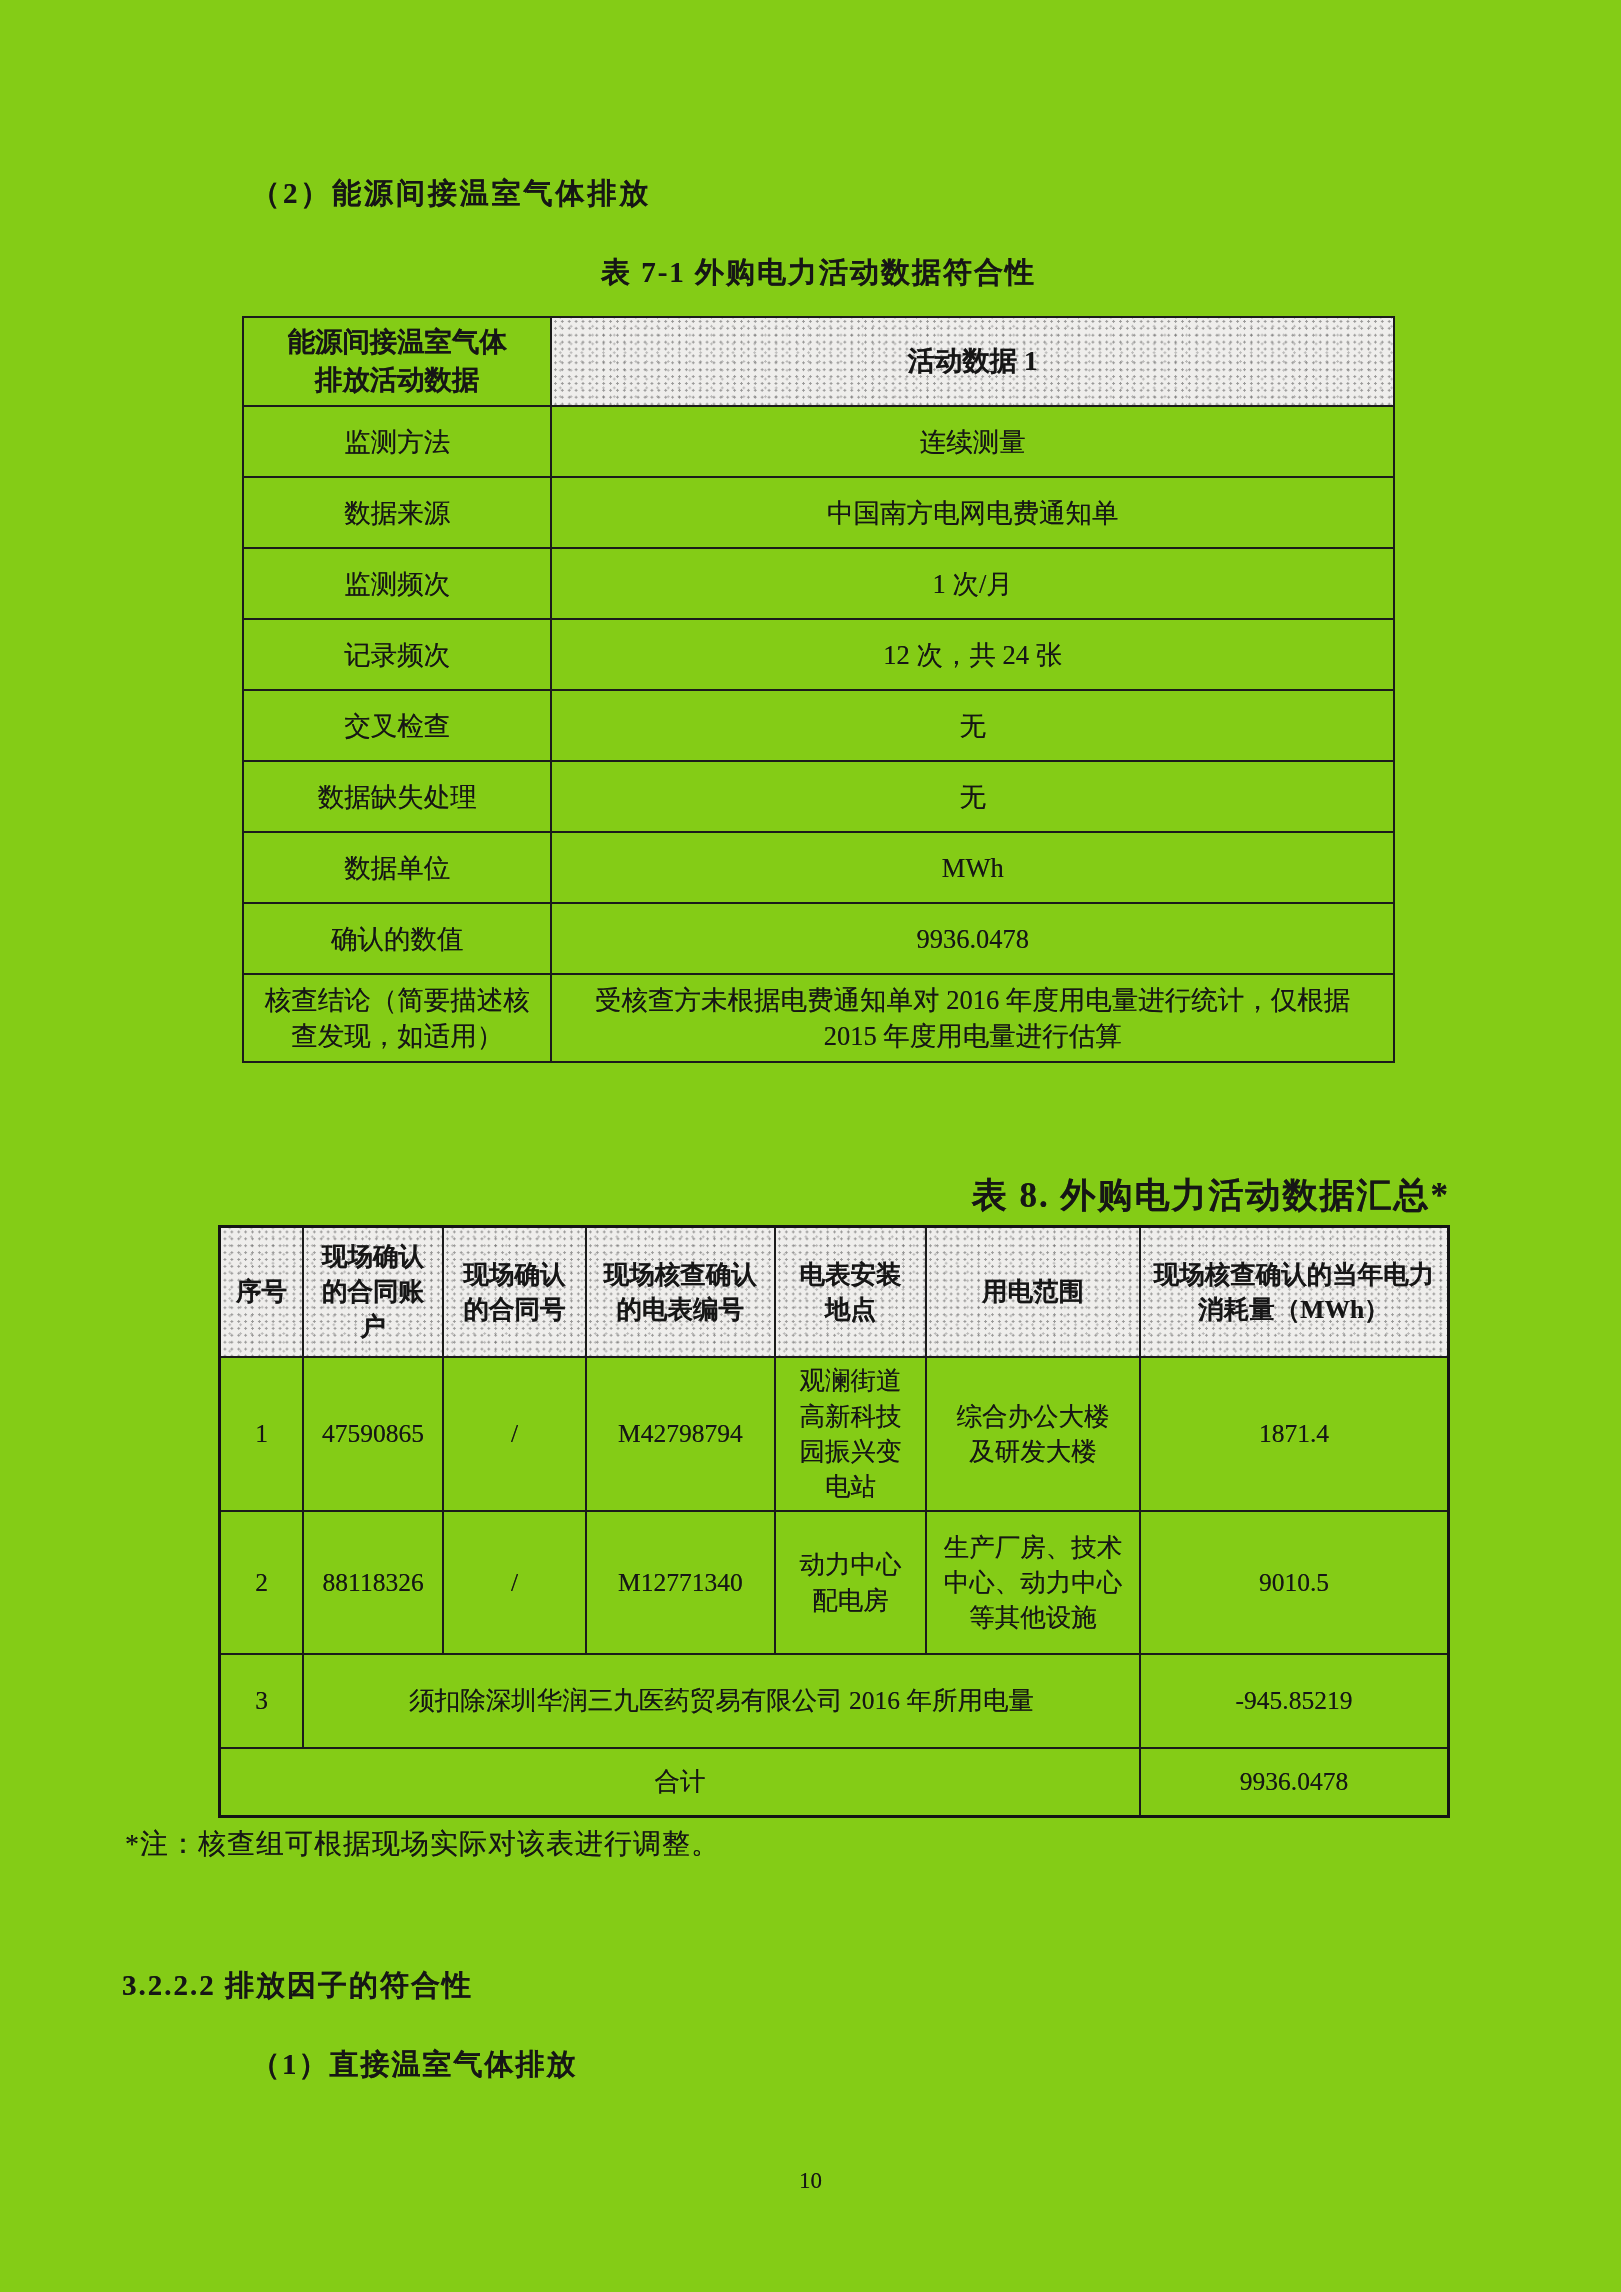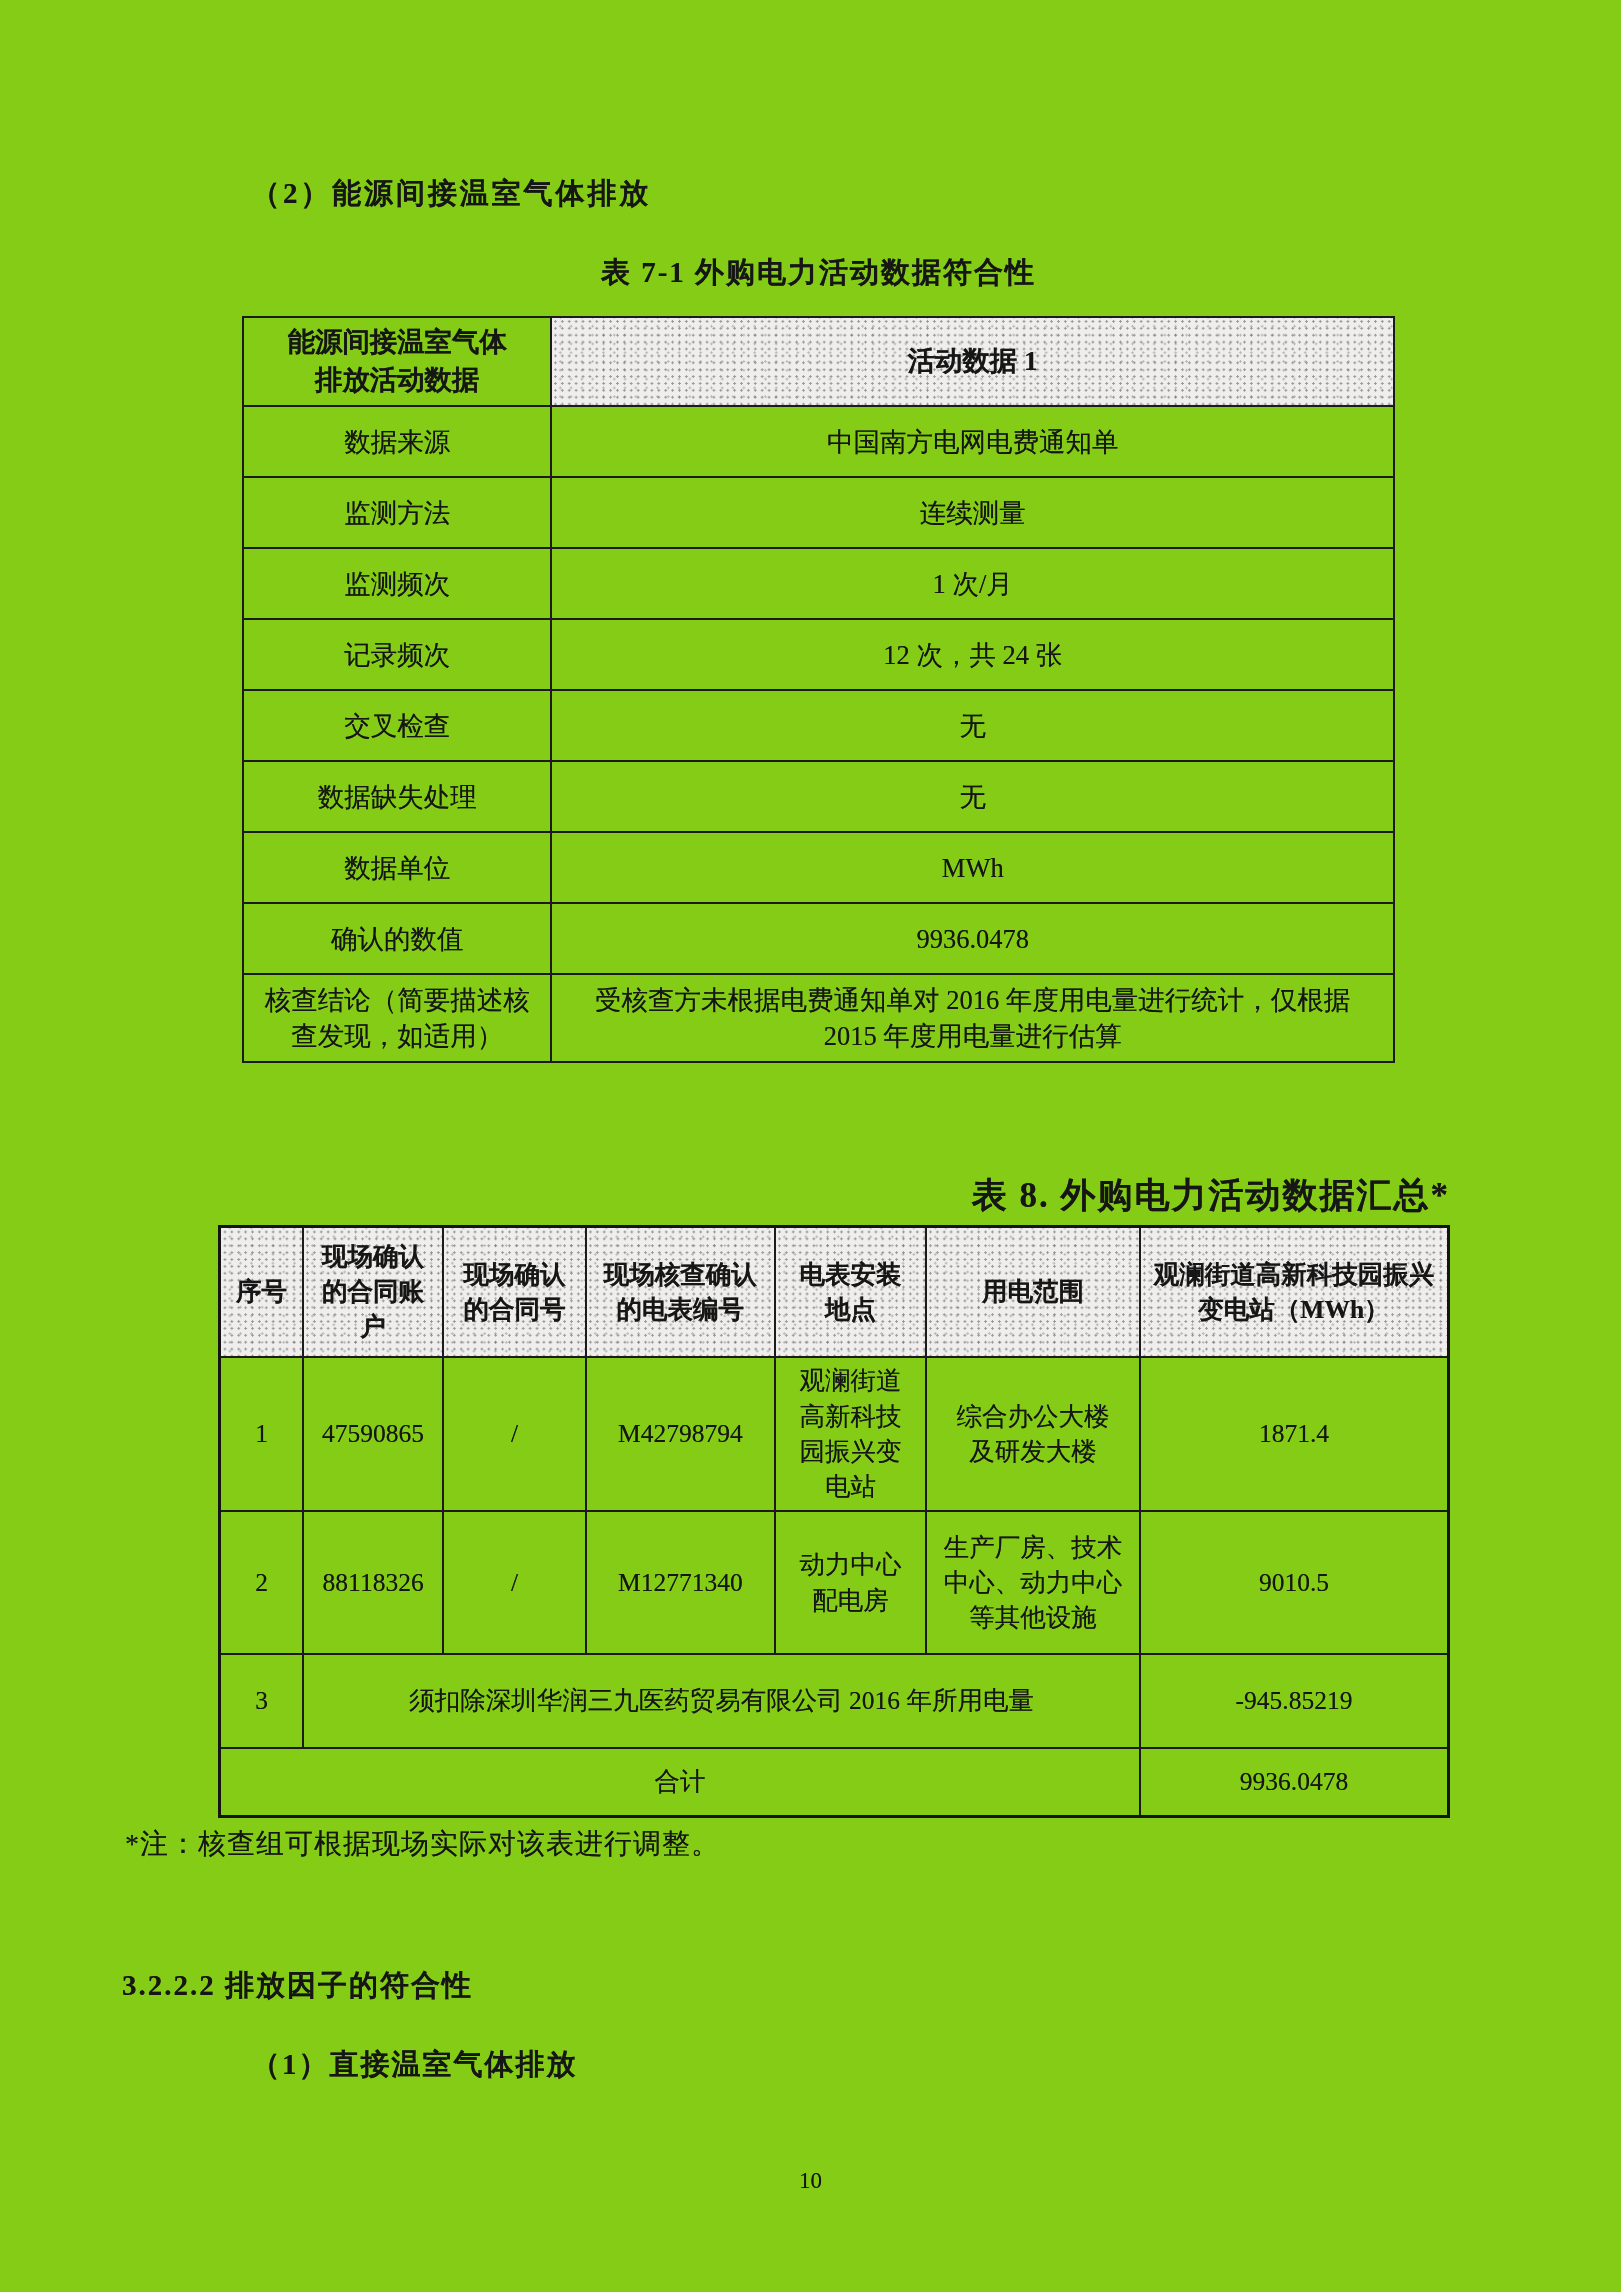--- a/index.html
+++ b/index.html
@@ -99,26 +99,26 @@
         <col class="c-label">
         <col class="c-value">
       </colgroup>
     <tbody>
         <tr class="hdr">
       <th class="preline txt">能源间接温室气体
 排放活动数据</th>
       <th class="stipple txt">活动数据 1</th>
     </tr>
     <tr class="r">
+      <td class="txt">监测方法</td>
+      <td class="txt">连续测量</td>
+    </tr>
+    <tr class="r">
       <td class="txt">数据来源</td>
       <td class="txt">中国南方电网电费通知单</td>
-    </tr>
-    <tr class="r">
-      <td class="txt">监测方法</td>
-      <td class="txt">连续测量</td>
     </tr>
     <tr class="r">
       <td class="txt">监测频次</td>
       <td class="txt">1 次/月</td>
     </tr>
     <tr class="r">
       <td class="txt">记录频次</td>
       <td class="txt">12 次，共 24 张</td>
     </tr>
     <tr class="r">
@@ -157,21 +157,21 @@
         <col class="c6">
     </colgroup>
     <tbody>
         <tr class="hdr">
       <th class="stipple txt">序号</th>
       <th class="stipple txt">现场确认的合同账户</th>
       <th class="stipple txt">现场确认的合同号</th>
       <th class="stipple txt">现场核查确认的电表编号</th>
       <th class="stipple txt">电表安装地点</th>
       <th class="stipple txt">用电范围</th>
-      <th class="stipple txt">观澜街道高新科技园振兴变电站（MWh）</th>
+      <th class="stipple txt">现场核查确认的当年电力消耗量（MWh）</th>
     </tr>
     <tr class="r1">
       <td class="txt">1</td>
       <td class="txt">47590865</td>
       <td class="txt">/</td>
       <td class="txt">M42798794</td>
       <td class="txt">观澜街道高新科技园振兴变电站</td>
       <td class="txt tight">综合办公大楼及研发大楼</td>
       <td class="txt">1871.4</td>
     </tr>

